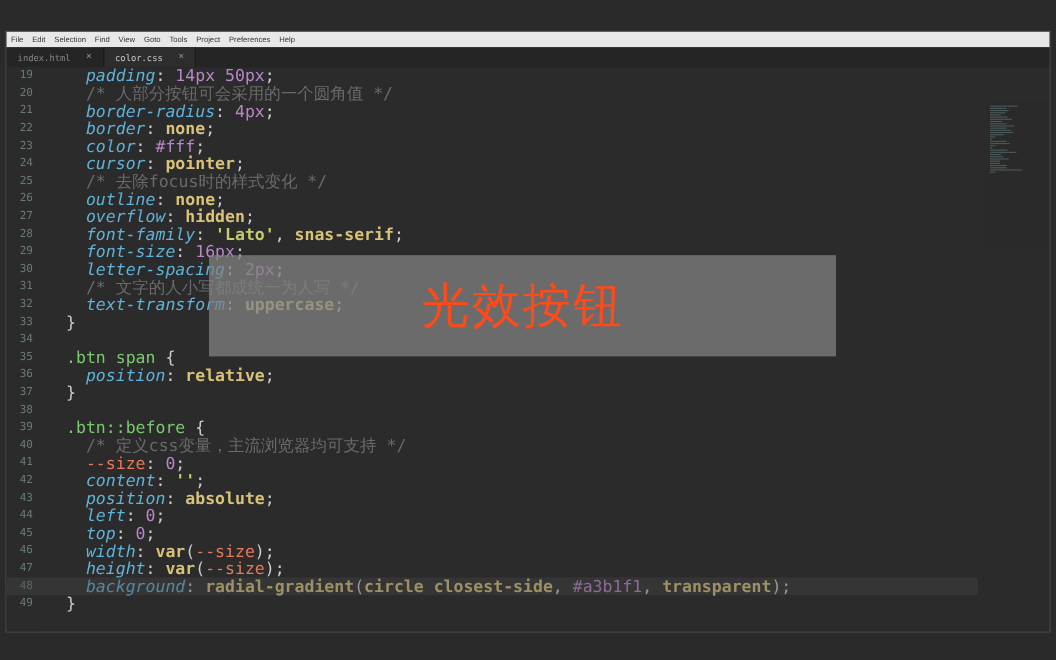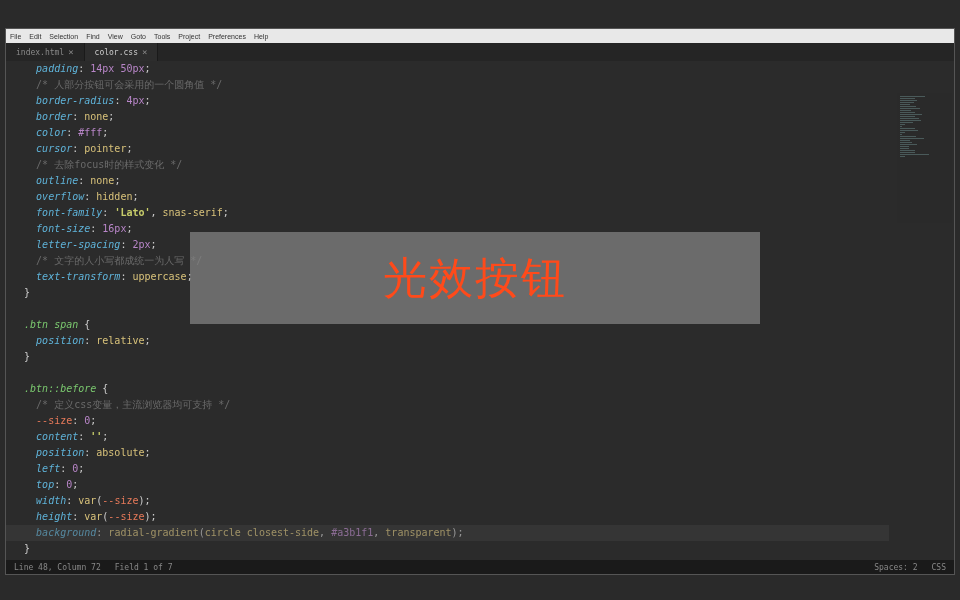--- a/index.html
+++ b/index.html
@@ -34,21 +34,21 @@
   display: flex;
   align-items: stretch;
   font-size: 8px;
   color: #888;
 }
 .tab {
   display: flex;
   align-items: center;
   padding: 0 10px;
   border-right: 1px solid #1a1a1a;
-  gap: 4px;
+  gap: 14px;
 }
 .tab.active { background: #2d2d2d; color: #ccc; }
 .tab-close { font-size: 9px; color: #888; }
 .editor-wrap {
   position: absolute;
   top: 32px; bottom: 0; left: 0; right: 0;
   display: flex;
   background: #2b2b2b;
 }
 .gutter {
@@ -56,21 +56,21 @@
   background: #2b2b2b;
   text-align: right;
   padding-right: 6px;
   color: #6a7a7a;
   font-size: 10px;
   line-height: 16px;
   flex-shrink: 0;
 }
 .code {
   flex: 1;
-  font-size: 10px;
+  font-size: 15px;
   line-height: 16px;
   padding-left: 6px;
   white-space: pre;
   color: #ccc;
 }
 .hl-line {
   position: absolute;
   left: 0; right: 65px;
   height: 16px;
   background: rgba(70,70,70,0.4);
@@ -113,25 +113,25 @@
   align-items: center;
   justify-content: center;
   font-size: 44px;
   color: #ff4a1a;
   font-family: "Microsoft YaHei", sans-serif;
   letter-spacing: 2px;
 }
 
 .c-comment { color: #6a6a6a; text-align: center; }
 .c-prop { color: #5fb3d9; font-style: italic; }
-.c-val { color: #d8c27a; }
+.c-val { color: #d8c27a; font-weight: bold; }
 .c-num { color: #b986c9; }
 .c-str { color: #c7cc6a; font-weight: bold; }
 .c-punc { color: #ccc; }
-.c-sel { color: #7bc96f; font-style: italic; }
+.c-sel { color: #7bc96f; }
 .c-var { color: #e87a5a; text-align: center; }
 </style>
 </head>
 <body>
 
 <div class="outer-frame">
   <div class="menubar" id="menubar">
       <span>File</span>
       <span>Edit</span>
       <span>Selection</span>
@@ -148,20 +148,52 @@
         <span>index.html</span>
         <span class="tab-close">×</span>
       </div>
       <div class="tab active">
         <span>color.css</span>
         <span class="tab-close">×</span>
       </div>
     </div>
   <div class="editor-wrap">
     <div class="hl-line" id="hl-line" style="top: 464px;"></div>
+    <div class="gutter" id="gutter">19
+20
+21
+22
+23
+24
+25
+26
+27
+28
+29
+30
+31
+32
+33
+34
+35
+36
+37
+38
+39
+40
+41
+42
+43
+44
+45
+46
+47
+48
+49
+</div>
     <div class="code" id="code"><div>    <span class="c-prop">padding</span><span class="c-punc">: </span><span class="c-num">14px 50px</span><span class="c-punc">;</span></div><div>    <span class="c-comment">/* 人部分按钮可会采用的一个圆角值 */</span></div><div>    <span class="c-prop">border-radius</span><span class="c-punc">: </span><span class="c-num">4px</span><span class="c-punc">;</span></div><div>    <span class="c-prop">border</span><span class="c-punc">: </span><span class="c-val">none</span><span class="c-punc">;</span></div><div>    <span class="c-prop">color</span><span class="c-punc">: </span><span class="c-num">#fff</span><span class="c-punc">;</span></div><div>    <span class="c-prop">cursor</span><span class="c-punc">: </span><span class="c-val">pointer</span><span class="c-punc">;</span></div><div>    <span class="c-comment">/* 去除focus时的样式变化 */</span></div><div>    <span class="c-prop">outline</span><span class="c-punc">: </span><span class="c-val">none</span><span class="c-punc">;</span></div><div>    <span class="c-prop">overflow</span><span class="c-punc">: </span><span class="c-val">hidden</span><span class="c-punc">;</span></div><div>    <span class="c-prop">font-family</span><span class="c-punc">: </span><span class="c-str">'Lato'</span><span class="c-punc">, </span><span class="c-val">snas-serif</span><span class="c-punc">;</span></div><div>    <span class="c-prop">font-size</span><span class="c-punc">: </span><span class="c-num">16px</span><span class="c-punc">;</span></div><div>    <span class="c-prop">letter-spacing</span><span class="c-punc">: </span><span class="c-num">2px</span><span class="c-punc">;</span></div><div>    <span class="c-comment">/* 文字的人小写都成统一为人写 */</span></div><div>    <span class="c-prop">text-transform</span><span class="c-punc">: </span><span class="c-val">uppercase</span><span class="c-punc">;</span></div><div>  <span class="c-punc">}</span></div><div>&nbsp;</div><div>  <span class="c-sel">.btn span</span><span class="c-punc"> {</span></div><div>    <span class="c-prop">position</span><span class="c-punc">: </span><span class="c-val">relative</span><span class="c-punc">;</span></div><div>  <span class="c-punc">}</span></div><div>&nbsp;</div><div>  <span class="c-sel">.btn::before</span><span class="c-punc"> {</span></div><div>    <span class="c-comment">/* 定义css变量，主流浏览器均可支持 */</span></div><div>    <span class="c-var">--size</span><span class="c-punc">: </span><span class="c-num">0</span><span class="c-punc">;</span></div><div>    <span class="c-prop">content</span><span class="c-punc">: </span><span class="c-str">''</span><span class="c-punc">;</span></div><div>    <span class="c-prop">position</span><span class="c-punc">: </span><span class="c-val">absolute</span><span class="c-punc">;</span></div><div>    <span class="c-prop">left</span><span class="c-punc">: </span><span class="c-num">0</span><span class="c-punc">;</span></div><div>    <span class="c-prop">top</span><span class="c-punc">: </span><span class="c-num">0</span><span class="c-punc">;</span></div><div>    <span class="c-prop">width</span><span class="c-punc">: </span><span class="c-val">var</span><span class="c-punc">(</span><span class="c-var">--size</span><span class="c-punc">);</span></div><div>    <span class="c-prop">height</span><span class="c-punc">: </span><span class="c-val">var</span><span class="c-punc">(</span><span class="c-var">--size</span><span class="c-punc">);</span></div><div>    <span class="c-prop">background</span><span class="c-punc">: </span><span class="c-val">radial-gradient</span><span class="c-punc">(</span><span class="c-val">circle closest-side</span><span class="c-punc">, </span><span class="c-num">#a3b1f1</span><span class="c-punc">, </span><span class="c-val">transparent</span><span class="c-punc">);</span></div><div>  <span class="c-punc">}</span></div></div>
     <div class="minimap" id="minimap">
         <div style="width: 50%;"></div>
         <div style="width: 30%;"></div>
         <div style="width: 35%;"></div>
         <div style="width: 28%;"></div>
         <div style="width: 20%;"></div>
         <div style="width: 32%;"></div>
         <div style="width: 40%;"></div>
         <div style="width: 22%;"></div>
@@ -183,25 +215,15 @@
         <div style="width: 24%;"></div>
         <div style="width: 34%;"></div>
         <div style="width: 18%;"></div>
         <div style="width: 18%;"></div>
         <div style="width: 30%;"></div>
         <div style="width: 30%;"></div>
         <div style="width: 60%;"></div>
         <div style="width: 10%;"></div>
       </div>
   </div>
-  <div class="statusbar">
-    <div class="statusbar-left" id="status-left">
-        <span>Line 48, Column 72</span>
-        <span>Field 1 of 7</span>
-      </div>
-    <div class="statusbar-right" id="status-right">
-        <span>Spaces: 2</span>
-        <span>CSS</span>
-      </div>
-  </div>
 </div>
 
 <div class="overlay">光效按钮</div>
 
 </body></html>

